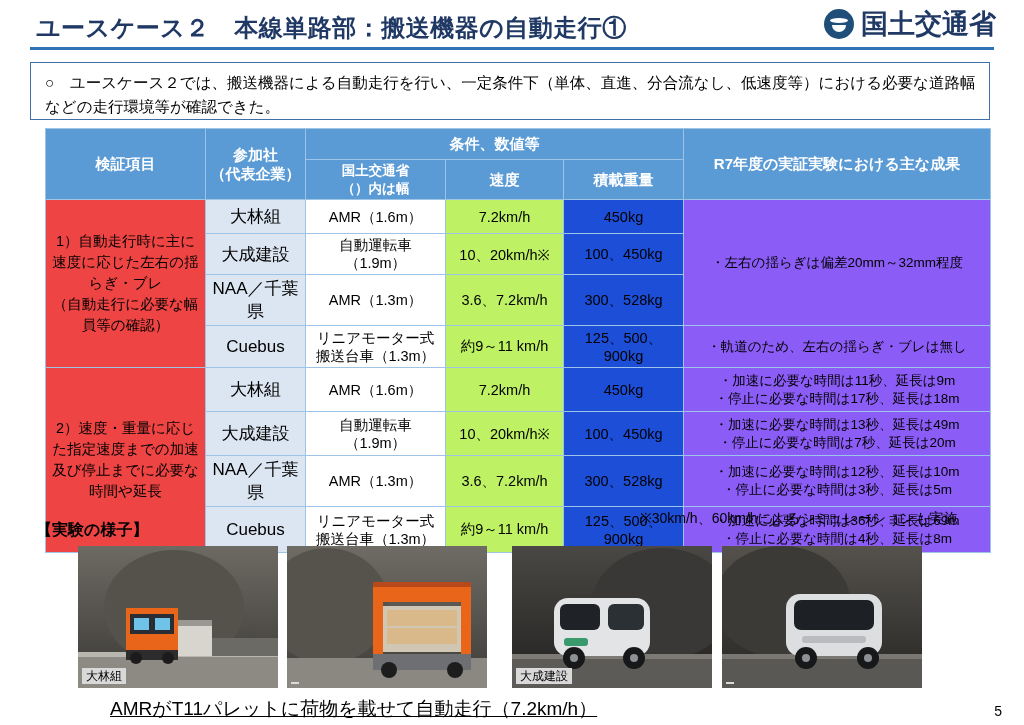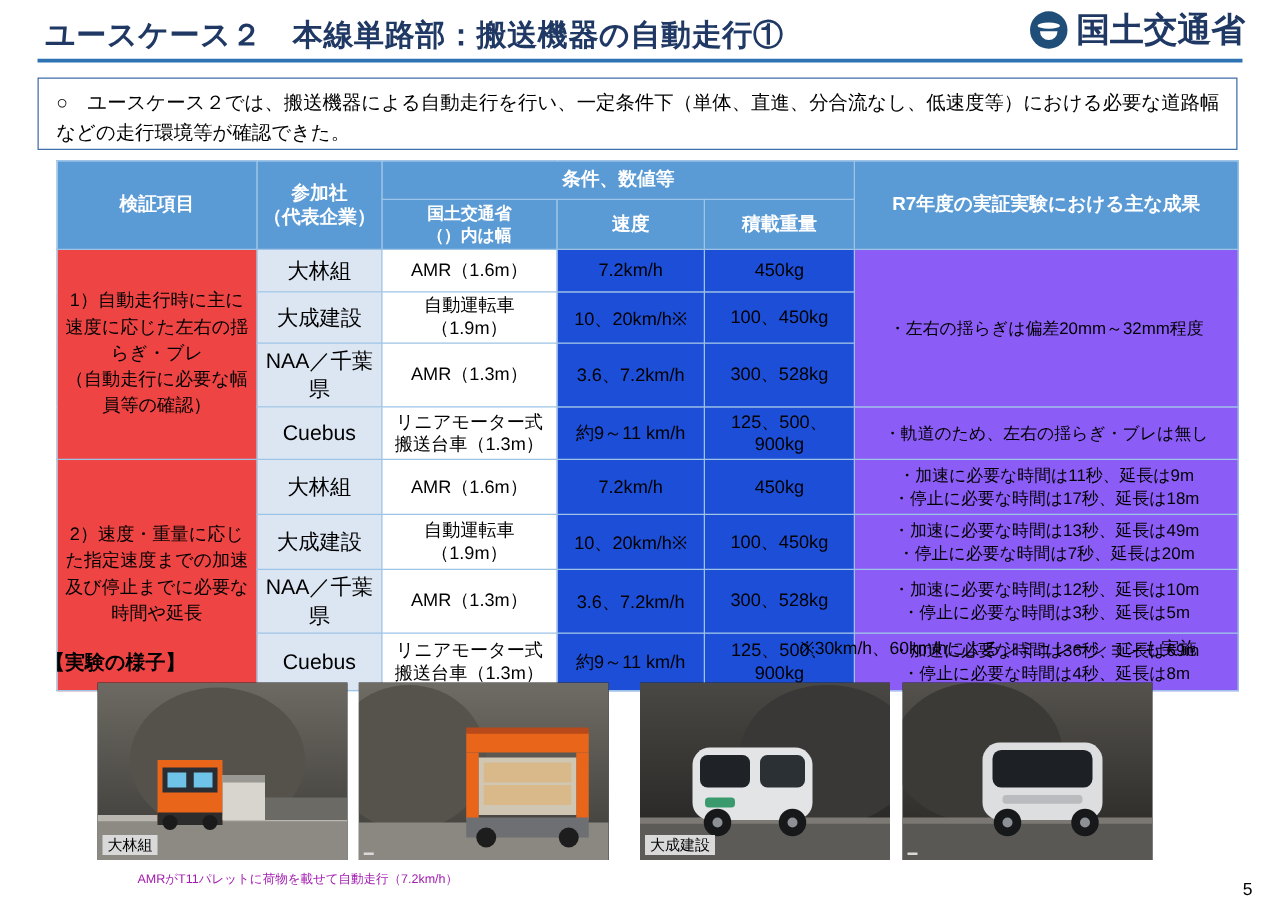--- a/index.html
+++ b/index.html
@@ -148,21 +148,21 @@
   .c-company {
     background: #dce6f2;
     font-size: 17px;
   }
   .c-dev {
     background: #ffffff;
     font-size: 14.5px;
     line-height: 1.25;
   }
   .c-speed {
-    background: #1d4ed8;
+    background: #bef264;
     font-size: 14.5px;
   }
   .c-load {
     background: #1d4ed8;
     font-size: 14.5px;
     line-height: 1.25;
   }
   .c-result {
     background: #8b5cf6;
     text-align: left;
@@ -194,23 +194,24 @@
     position: absolute;
     overflow: hidden;
     background: #222;
   }
   .photo .tunnel {
     position: absolute;
     inset: 0;
   }
   .caption {
     position: absolute;
-    font-size: 10px;
-    color: #a21caf;
+    font-size: 19px;
+    color: #000000;
     white-space: nowrap;
+    text-decoration: underline;
   }
   .photo-tag {
     position: absolute;
     left: 4px;
     bottom: 4px;
     background: #d9d9d9;
     color: #000;
     font-size: 12px;
     padding: 1px 4px;
     line-height: 1.2;

